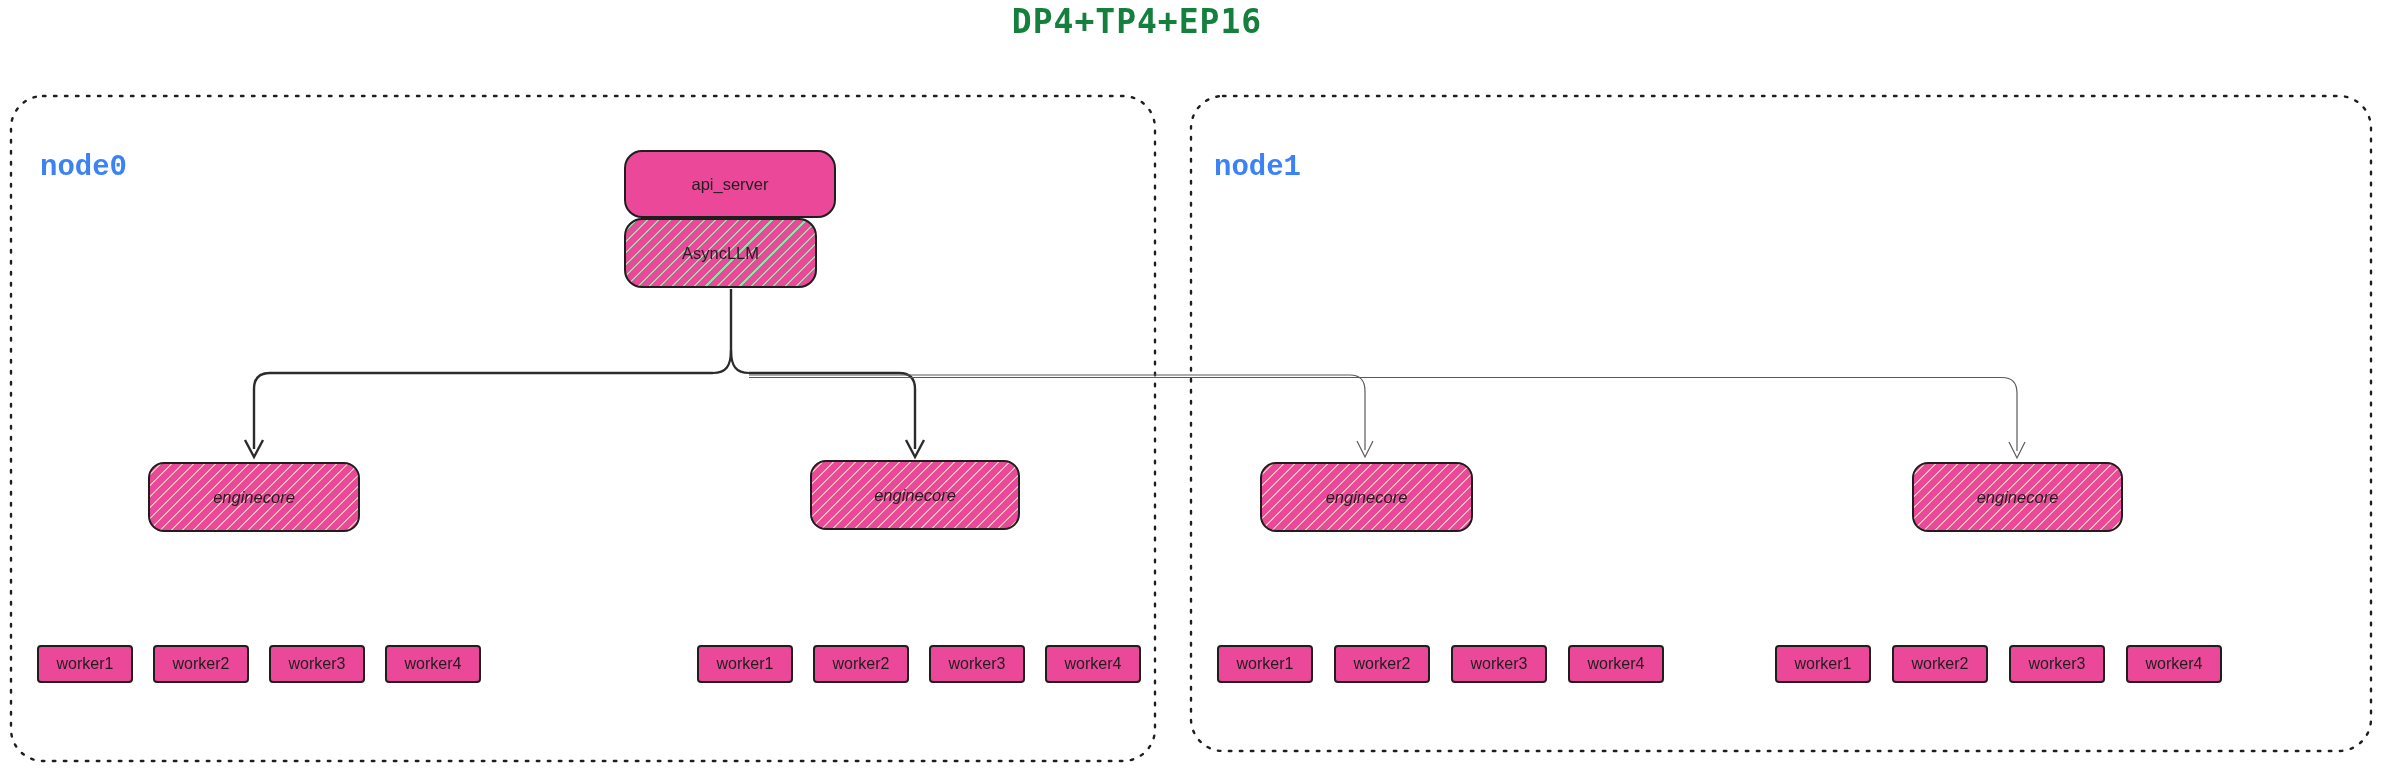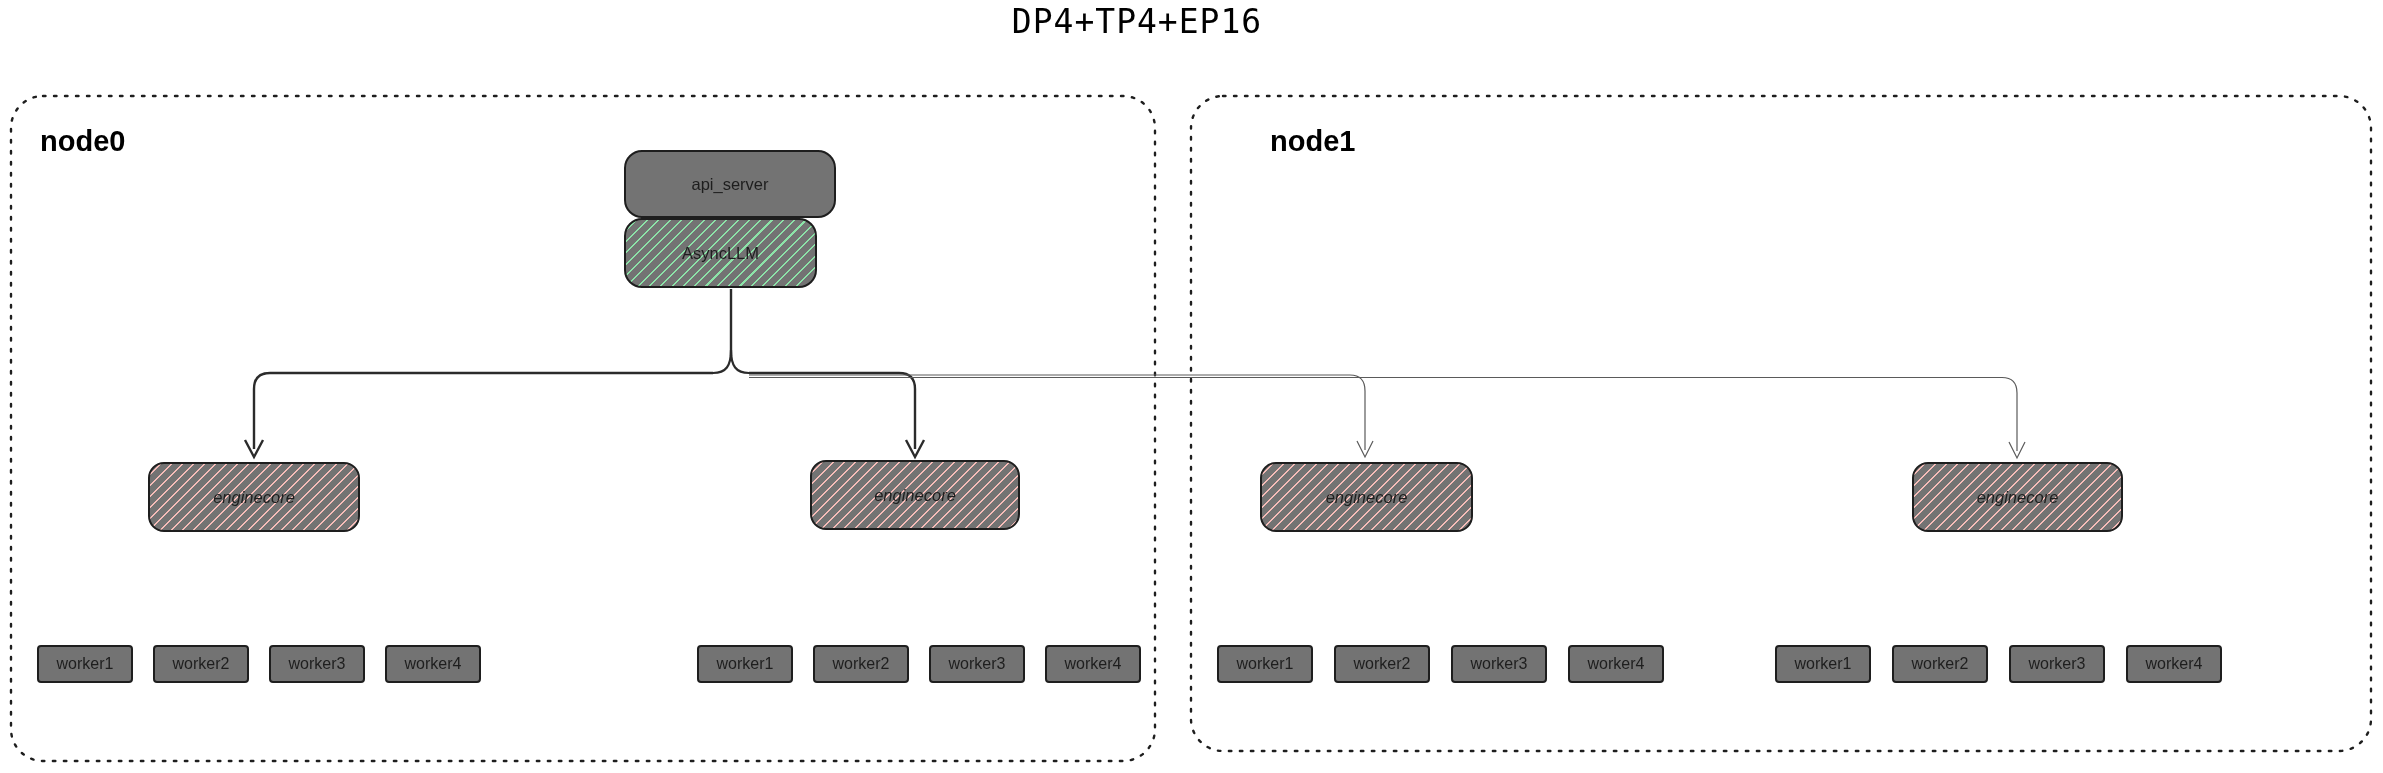--- a/index.html
+++ b/index.html
@@ -2,29 +2,30 @@
 <html><head>
 <meta charset="utf-8">
 <style>
   html,body{margin:0;padding:0;}
   body{
     width:2383px;height:773px;position:relative;background:#ffffff;
     font-family:"Liberation Sans",sans-serif;color:#1e1e1e;overflow:hidden;
   }
   .abs{position:absolute;}
   .title{
-    font-family:"DejaVu Sans Mono",monospace;font-size:33px;font-weight:400;
-    letter-spacing:1px;color:#000000;white-space:nowrap;transform:translateX(-50%);
+    font-family:"DejaVu Sans Mono",monospace;font-size:33px;font-weight:700;
+    letter-spacing:1px;color:#15803d;white-space:nowrap;transform:translateX(-50%);
   }
   .node-label{
-    font-family:Liberation Sans, sans-serif;font-size:29px;font-weight:700;color:#000000;
+    font-family:Liberation Mono, monospace;font-size:29px;font-weight:700;color:#3b82f6;
     white-space:nowrap;
+    margin-top:26px;
   }
   .shape{
-    position:absolute;border:2.2px solid #1e1e1e;background:#737373;
+    position:absolute;border:2.2px solid #1e1e1e;background:#ec4899;
     display:flex;align-items:center;justify-content:center;
     font-size:16.5px;color:#1e1e1e;box-sizing:border-box;white-space:nowrap;
   }
   .api{border-radius:18px;}
   .async{
     border-radius:18px;
     background-image:repeating-linear-gradient(135deg,transparent 0 6.5px,#8ce3a8 6.5px 8px);
   }
   .engine{
     border-radius:16px;
@@ -54,21 +55,21 @@
   <path d="M749 375 L1350 375 Q1365 375 1365 391 L1365 450" fill="none" stroke="#5a5a5a" stroke-width="1.2"></path>
   <path d="M1357 441 L1365 457 L1373 441" fill="none" stroke="#5a5a5a" stroke-width="1.2"></path>
 
   <path d="M749 377.5 L2002 377.5 Q2017 377.5 2017 393 L2017 451" fill="none" stroke="#5a5a5a" stroke-width="1.2"></path>
   <path d="M2009 442 L2017 458 L2025 442" fill="none" stroke="#5a5a5a" stroke-width="1.2"></path>
 </svg>
 
 <div class="abs title" style="left:1137px;top:2px;">DP4+TP4+EP16</div>
 
 <div class="abs node-label" style="left:40px;top:125px;">node0</div>
-<div class="abs node-label" style="left:1270px;top:125px;">node1</div>
+<div class="abs node-label" style="left:1214px;top:125px;">node1</div>
 
 <div class="shape api" style="left:624px;top:150px;width:212px;height:68px;">
   <span>api_server</span>
 </div>
 <div class="shape async" style="left:624px;top:218px;width:193px;height:70px;">
   <span>AsyncLLM</span>
 </div>
 
 <div class="shape engine" style="left:148px;top:462px;width:212px;height:70px;">
   <span>enginecore</span>

